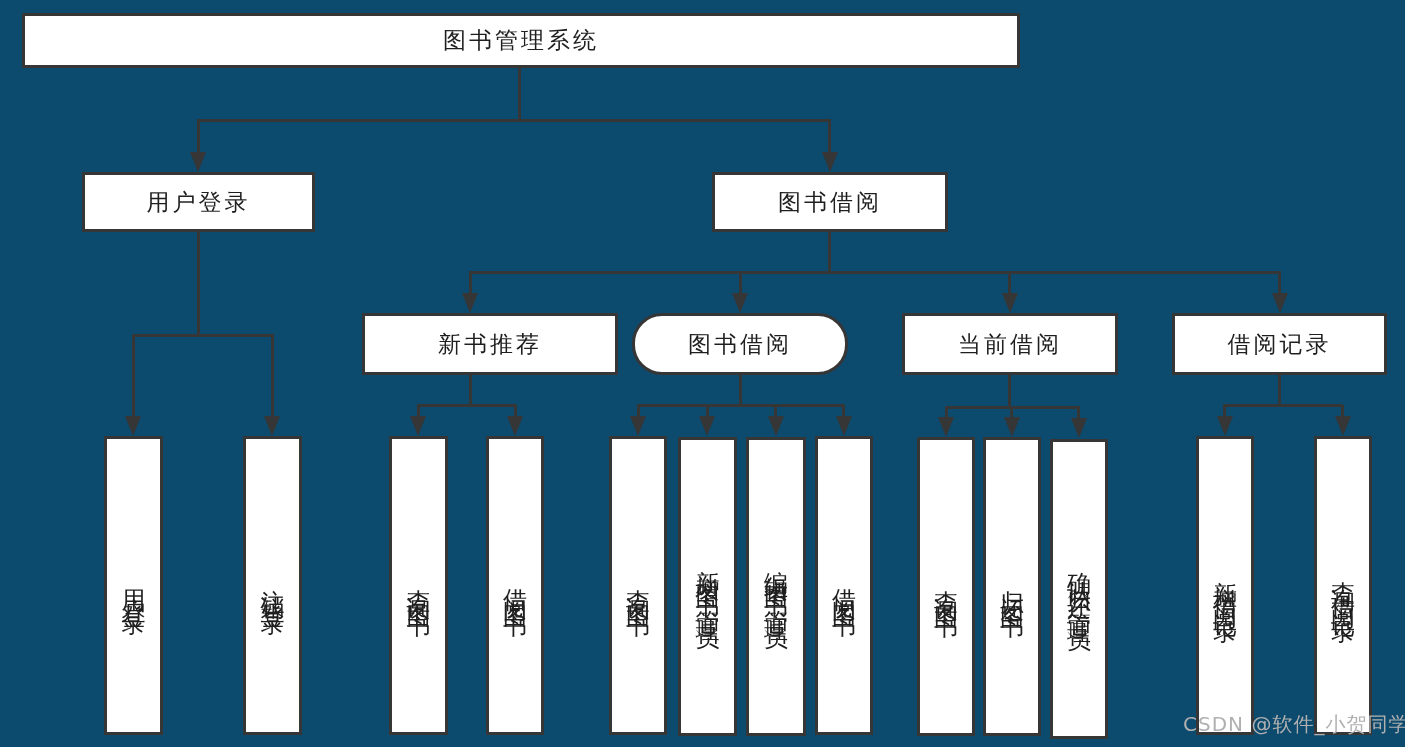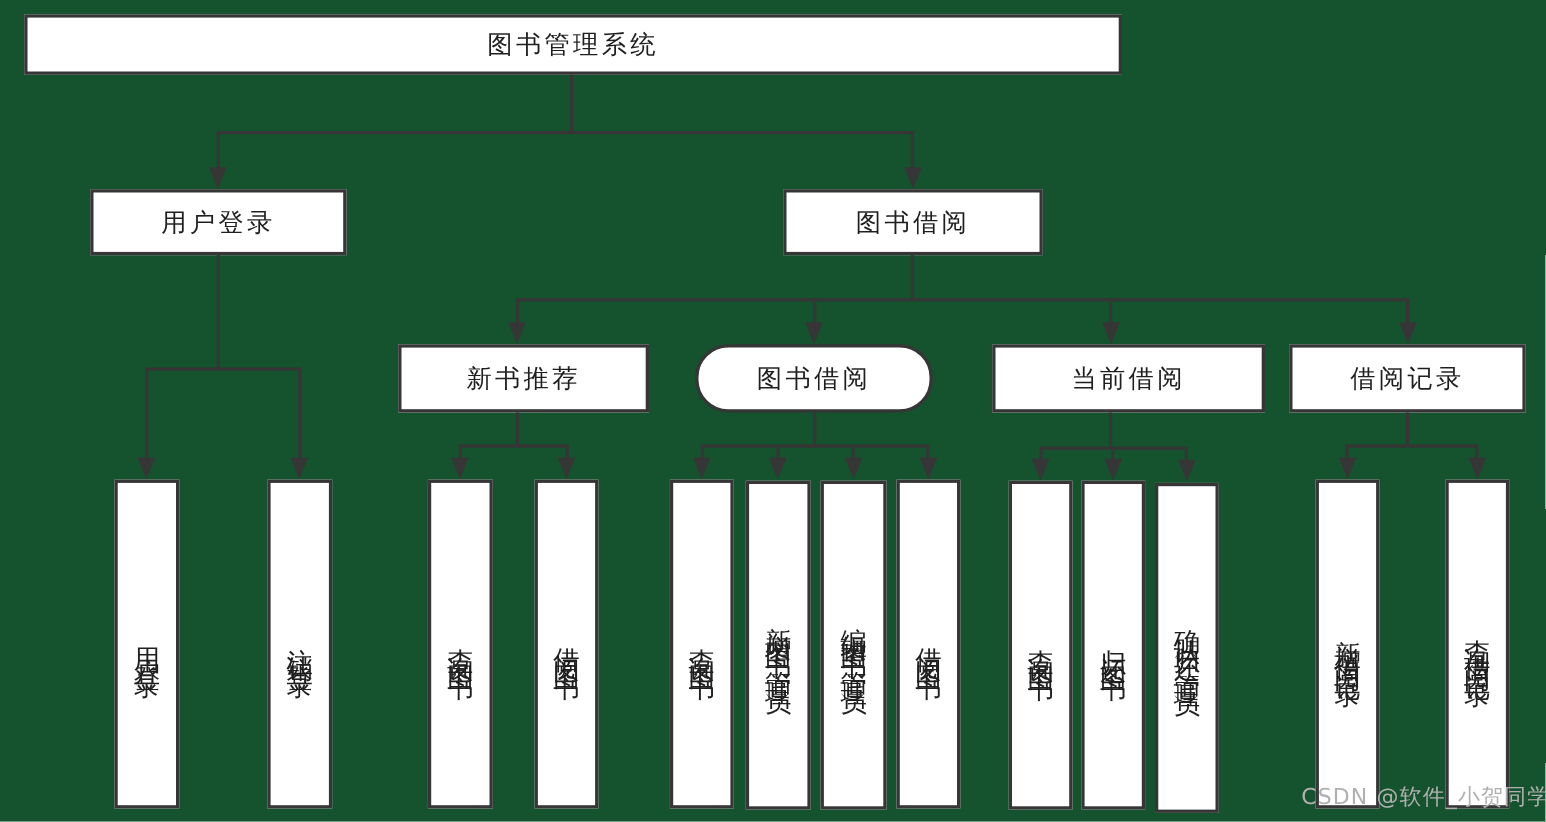--- a/index.html
+++ b/index.html
@@ -1,17 +1,17 @@
 <!DOCTYPE html>
 <html><head>
 <meta charset="utf-8">
 <style>
   html,body { margin:0; padding:0; background:#ffffff; }
   #stage {
-    position:relative; width:1405px; height:747px; background:#14532d;
+    position:relative; width:1405px; height:747px; background:#0c4a6e;
     font-family:"DejaVu Sans","Liberation Sans",sans-serif;
     overflow:hidden; color:#1f1f1f;
   }
   .box {
     position:absolute; box-sizing:border-box; background:#ffffff;
     border:3px solid #363636; display:flex; align-items:center; justify-content:center;
   }
   .box.h { font-size:23px; letter-spacing:3px; white-space:nowrap; }
   .box.v span {
     writing-mode:vertical-rl; text-orientation:mixed;
@@ -57,23 +57,23 @@
   <div class="lh" style="left:469px; top:271px; width:812px;"></div>
   <div class="lv" style="left:469px; top:272px; height:22px;"></div>
   <div class="ar" style="left:462px; top:293px;"></div>
   <div class="lv" style="left:739px; top:272px; height:22px;"></div>
   <div class="ar" style="left:732px; top:293px;"></div>
   <div class="lv" style="left:1008px; top:272px; height:22px;"></div>
   <div class="ar" style="left:1002px; top:293px;"></div>
   <div class="lv" style="left:1278px; top:272px; height:22px;"></div>
   <div class="ar" style="left:1272px; top:293px;"></div>
 
-  <div class="box h" style="left:362px; top:313px; width:228px; height:62px;">新书推荐</div>
+  <div class="box h" style="left:362px; top:313px; width:256px; height:62px;">新书推荐</div>
   <div class="box h" style="left:632px; top:313px; width:216px; height:62px;border-radius:30px;">图书借阅</div>
-  <div class="box h" style="left:902px; top:313px; width:248px; height:62px;">当前借阅</div>
+  <div class="box h" style="left:902px; top:313px; width:216px; height:62px;">当前借阅</div>
   <div class="box h" style="left:1172px; top:313px; width:215px; height:62px;">借阅记录</div>
 
   <div class="lv" style="left:469px; top:375px; height:31px;"></div>
   <div class="lh" style="left:417px; top:404px; width:100px;"></div>
   <div class="lv" style="left:417px; top:405px; height:12px;"></div>
   <div class="ar" style="left:410px; top:416px;"></div>
   <div class="lv" style="left:514px; top:405px; height:12px;"></div>
   <div class="ar" style="left:507px; top:416px;"></div>
 
   <div class="lv" style="left:739px; top:375px; height:31px;"></div>

